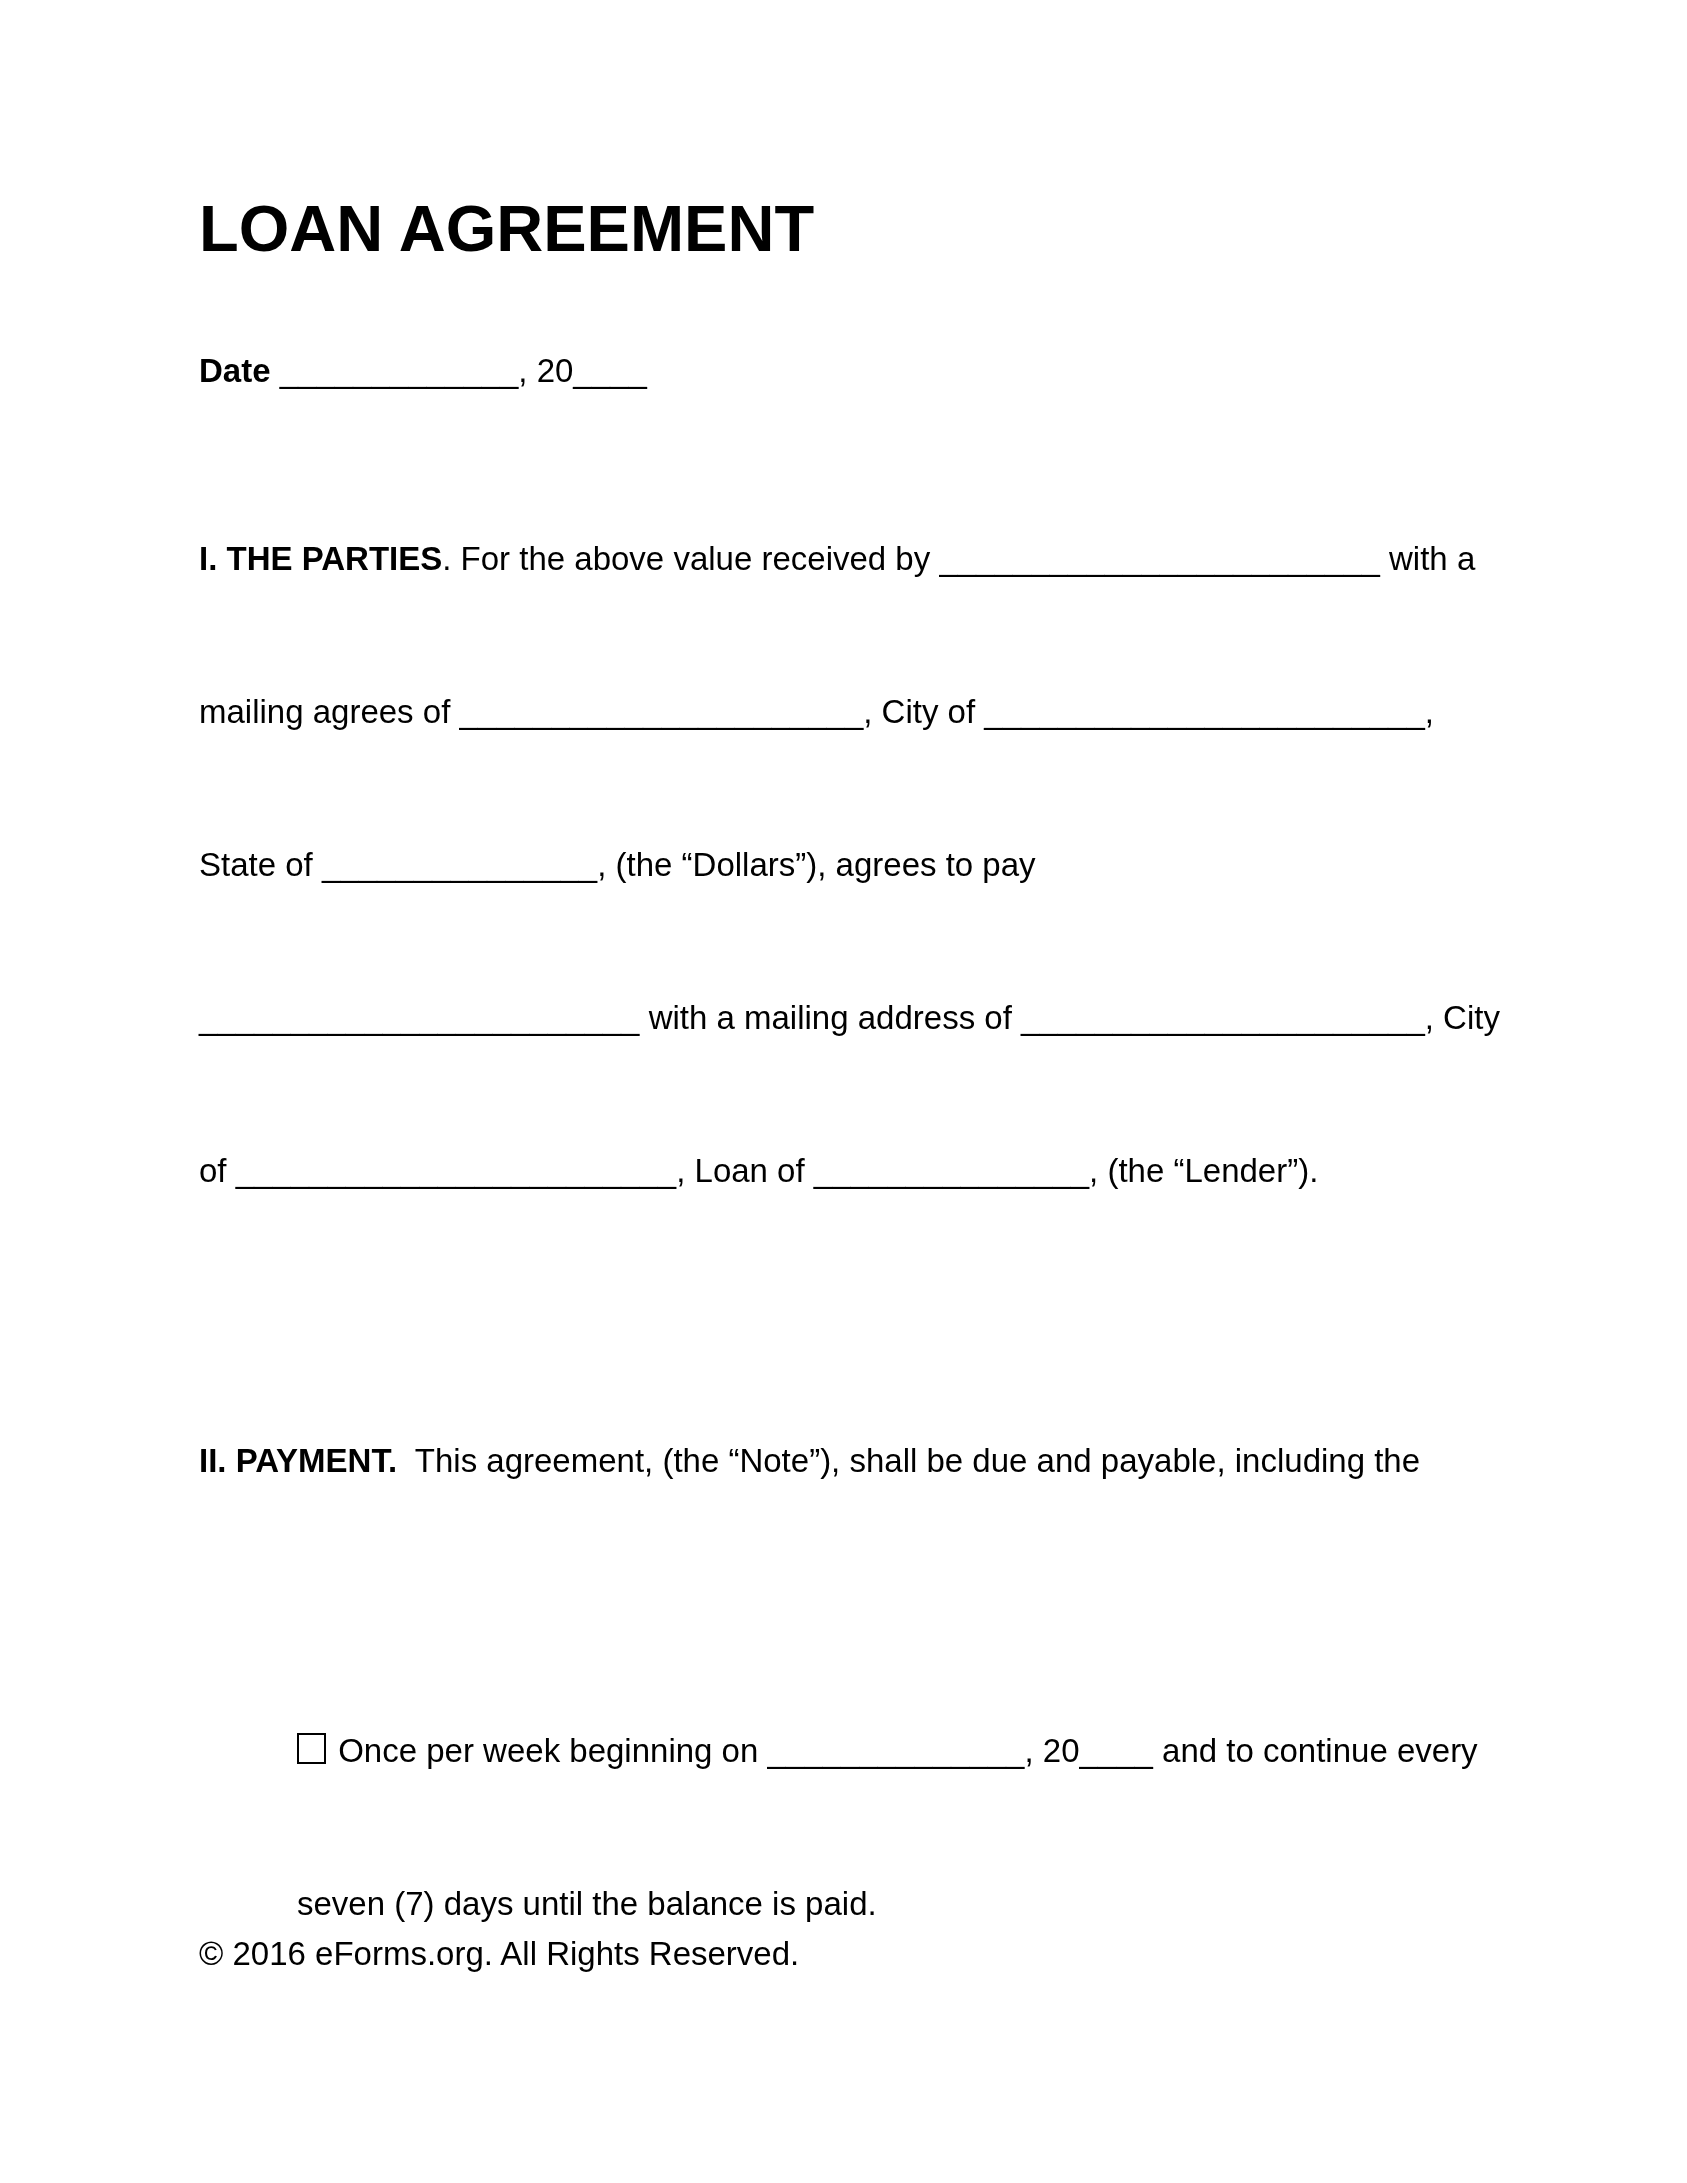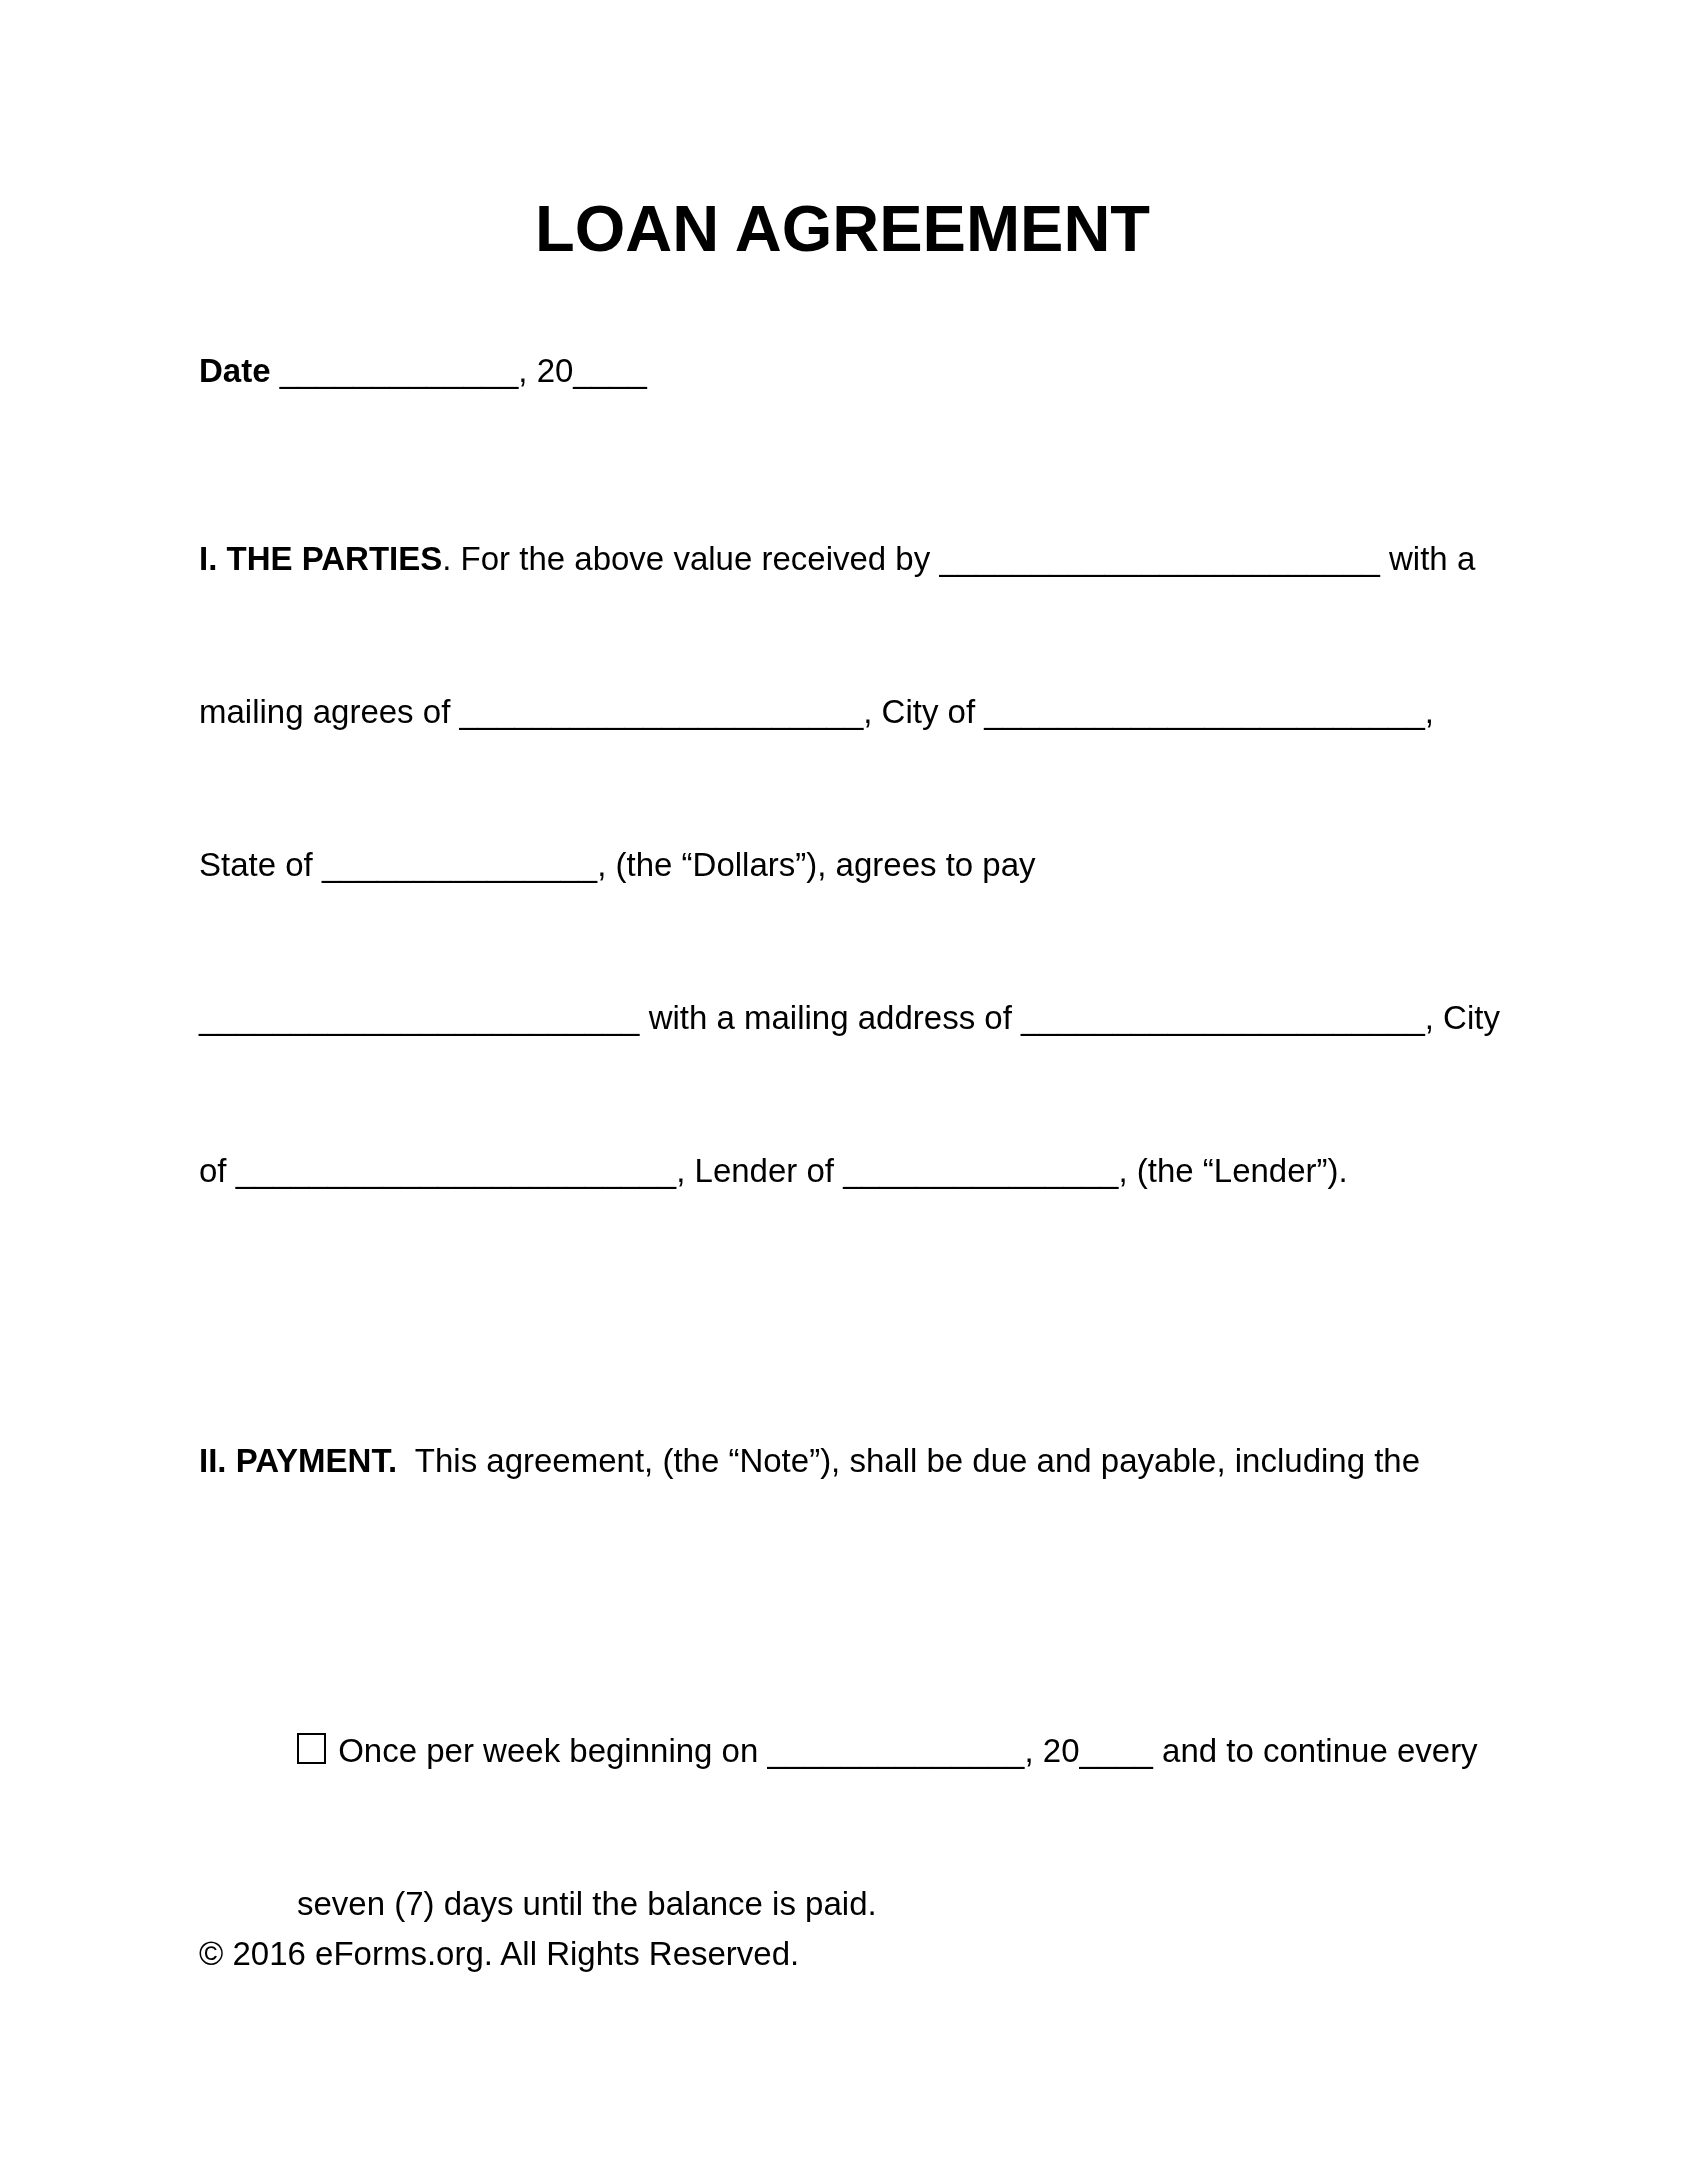--- a/index.html
+++ b/index.html
@@ -14,21 +14,20 @@
     width: 1687px; height: 2184px;
     box-sizing: border-box;
     padding: 194px 201px 0 199px;
     background: #ffffff;
     overflow: hidden;
   }
   .title {
     font-size: 65px;
     line-height: 70px;
     font-weight: 700;
-    text-align: center;
     margin: 0 0 81px 0;
     white-space: pre;
   }
   .para {
     font-size: 33px;
     line-height: 51px;
     margin: 0 0 35px 0;
     white-space: pre;
   }
   .line { white-space: pre; }
@@ -59,21 +58,21 @@
   <div class="title">LOAN AGREEMENT</div>
 
 
   <div class="para"><span class="b">Date </span><span>_____________</span><span>, 20</span><span>____</span></div>
 
   <div class="para">
     <div class="line"><span class="b">I. THE PARTIES</span><span>. For the above value received by </span><span>________________________</span><span> with a</span></div>
     <div class="line"><span>mailing agrees of </span><span>______________________</span><span>, City of </span><span>________________________</span><span>,</span></div>
     <div class="line"><span>State of </span><span>_______________</span><span>, (the “Dollars”), agrees to pay</span></div>
     <div class="line"><span>________________________</span><span> with a mailing address of </span><span>______________________</span><span>, City</span></div>
-    <div class="line"><span>of </span><span>________________________</span><span>, Lender of </span><span>_______________</span><span>, (the “Lender”).</span></div>
+    <div class="line"><span>of </span><span>________________________</span><span>, Loan of </span><span>_______________</span><span>, (the “Lender”).</span></div>
   </div>
 
   <div class="para">
     <div class="line"><span class="b">II. PAYMENT.</span><span>  This agreement, (the “Note”), shall be due and payable, including the</span></div>
   </div>
 
   <div class="para indent">
     <div class="line"><span class="cbx"></span><span>Once per week beginning on </span><span>______________</span><span>, 20</span><span>____</span><span> and to continue every</span></div>
     <div class="line"><span>seven (7) days until the balance is paid.</span></div>
   </div>

